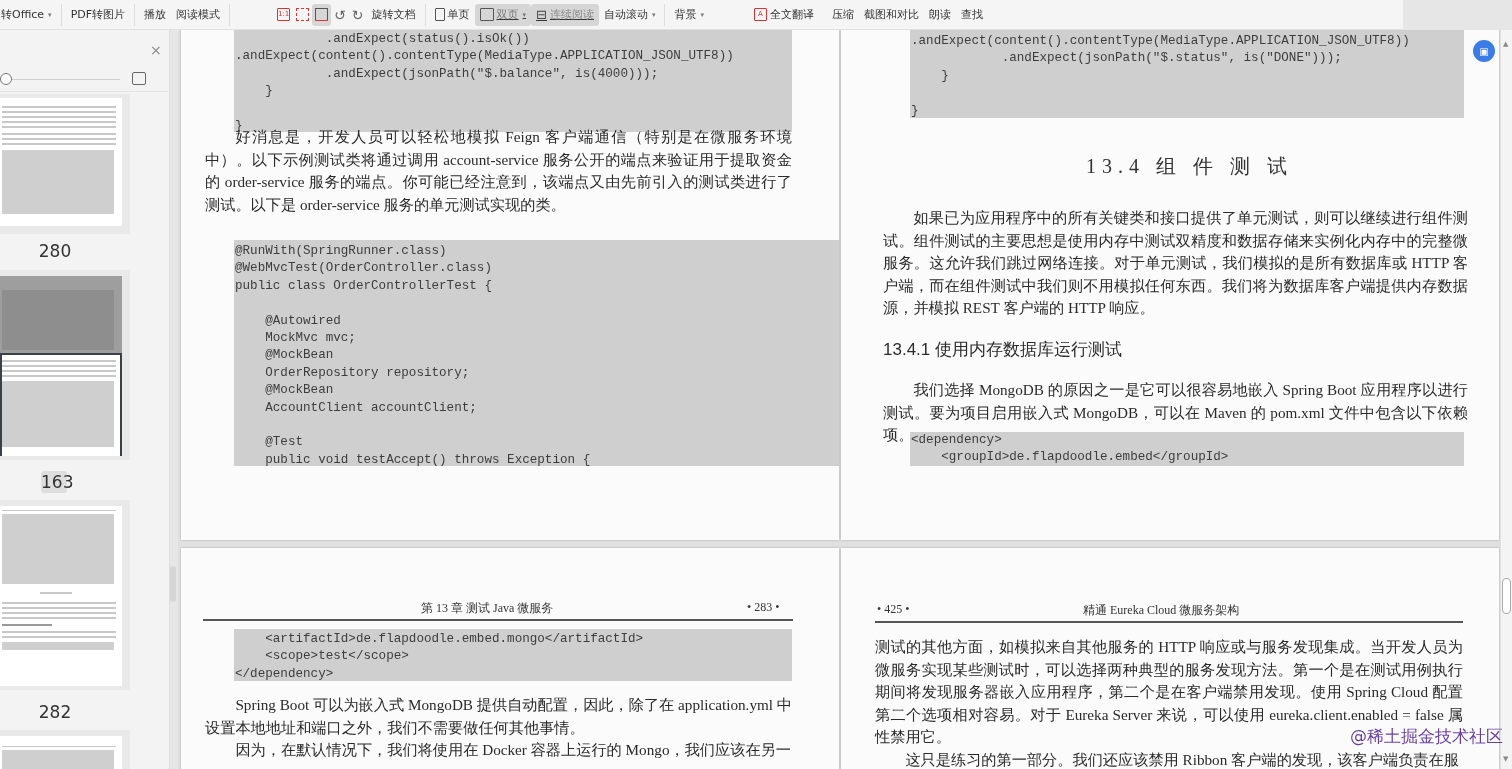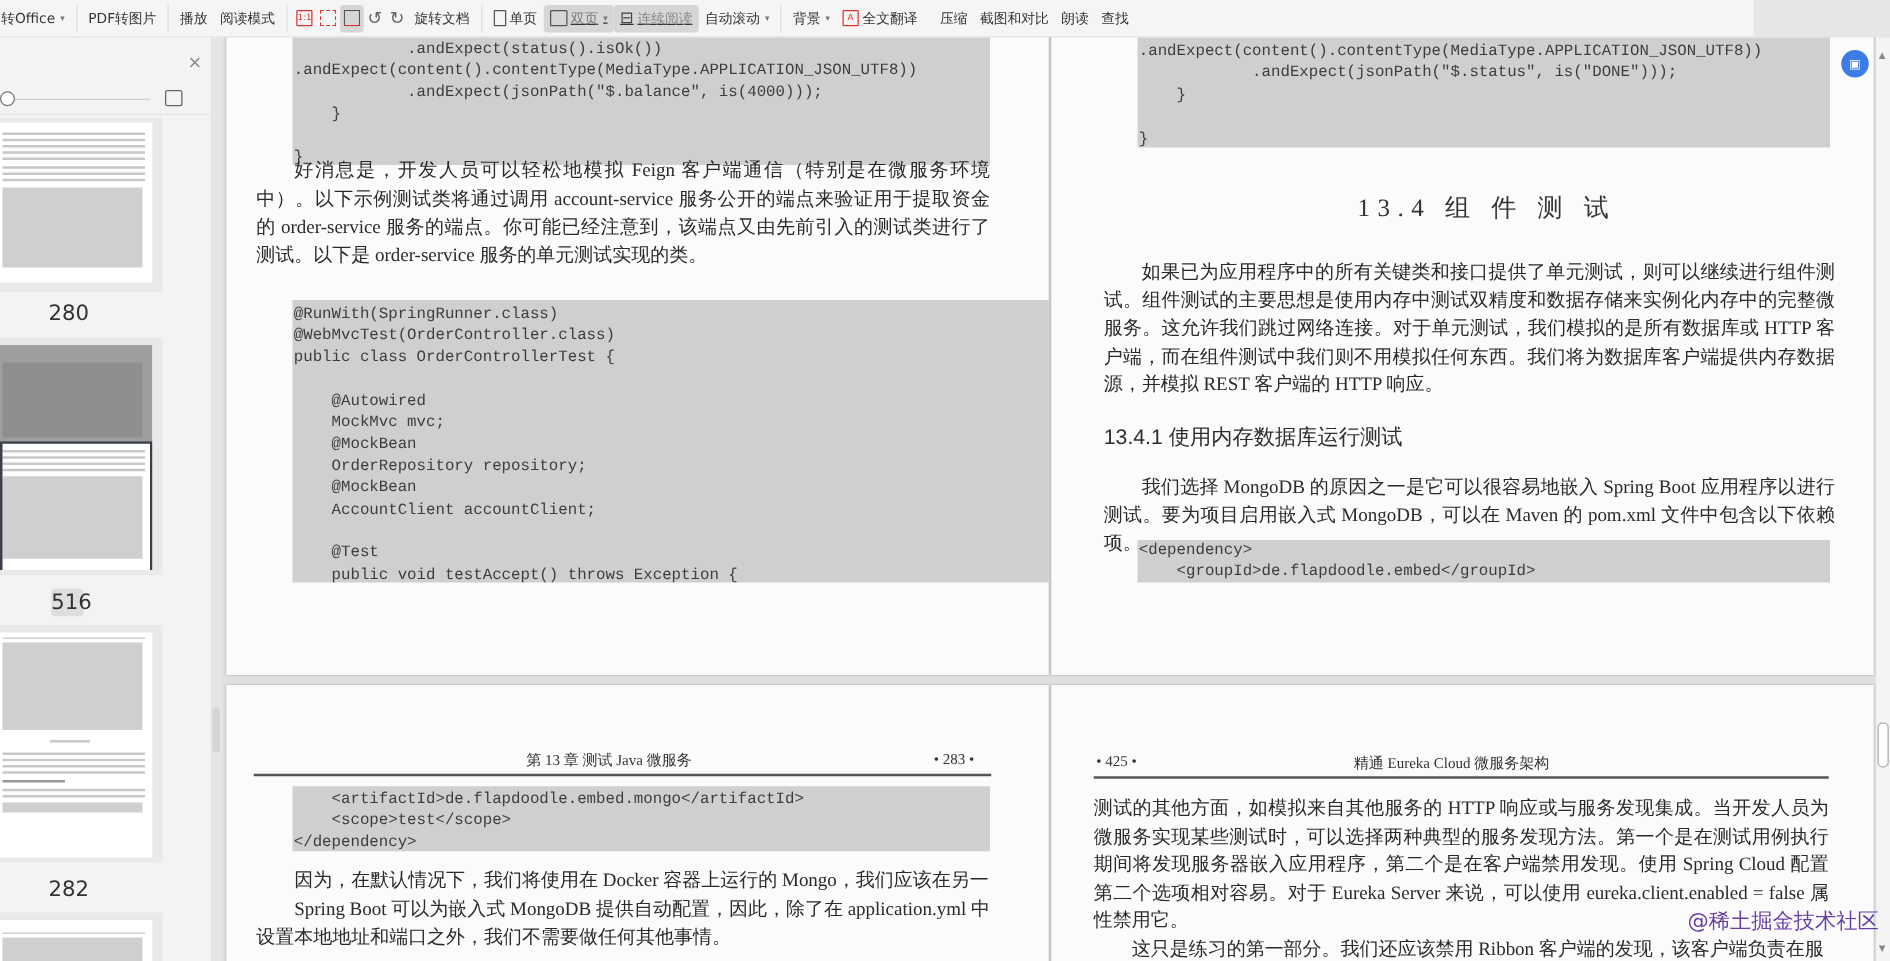--- a/index.html
+++ b/index.html
@@ -2,21 +2,21 @@
 <html><head>
 <meta charset="utf-8">
 <style>
   * { box-sizing: border-box; margin: 0; padding: 0; }
   html, body { width: 1512px; height: 769px; overflow: hidden; background: #e6e6e6; font-family: "DejaVu Sans", "Liberation Sans", sans-serif; }
   #toolbar { position: absolute; left: 0; top: 0; width: 1403px; height: 30px; background: #f5f5f5; border-bottom: 1px solid #e2e2e2; display: flex; align-items: center; font-size: 11px; color: #333; }
   .tb-item { display: flex; align-items: center; gap: 3px; padding: 2px 5px; height: 22px; border-radius: 3px; white-space: nowrap; cursor: default; }
   .tb-item.active { background: #d6d6d6; text-decoration: underline; }
   .tb-sep { width: 1px; height: 22px; background: #ddd; margin: 0 4px; }
   .tb-ico { width: 13px; height: 13px; border: 1.2px solid #555; border-radius: 1px; position: relative; }
-  .tb-ico.red { border-color: #d33; }
+  .tb-ico.red { border-color: #d33; margin-left: 40px; }
   .caret { font-size: 7px; color: #777; margin-left: 1px; }
 
   #sidebar { position: absolute; left: 0; top: 30px; width: 170px; height: 739px; background: #f3f3f3; border-right: 1px solid #ddd; }
   #sidebar .close { position: absolute; left: 150px; top: 12px; font-size: 14px; color: #888; }
   #sidebar .slider { position: absolute; left: 0; top: 49px; width: 120px; height: 1px; background: #cfcfcf; }
   #sidebar .knob { position: absolute; left: 0; top: 43px; width: 12px; height: 12px; border: 1.5px solid #777; border-radius: 50%; background: #fff; }
   #sidebar .img-ico { position: absolute; left: 132px; top: 42px; width: 14px; height: 13px; border: 1.3px solid #666; border-radius: 2px; }
   #sidebar .divider { position: absolute; left: 0; top: 61px; width: 168px; height: 1px; background: #e3e3e3; }
   .thumb-wrap { position: absolute; left: 0; width: 130px; background: #e9e9e9; }
   .thumb { position: absolute; left: 0; width: 122px; background: #fff; overflow: hidden; }
@@ -150,21 +150,21 @@
       <div style="position:absolute;left:0;top:0;width:122px;height:77px;background:#9e9e9e;"></div>
       <div class="code" style="top:14px;height:60px;background:#8e8e8e;"></div>
       <div class="lines" style="top:84px;"></div>
         <div class="lines" style="top:89px;"></div>
         <div class="lines" style="top:94px;"></div>
         <div class="lines" style="top:99px;"></div>
       <div class="code" style="top:105px;height:66px;"></div>
       <div style="position:absolute;left:0;top:77px;width:122px;height:108px;border:2px solid #3a3f4a;"></div>
     </div>
   </div>
-  <div class="thumb-label current" style="top:441px;">516</div>
+  <div class="thumb-label current" style="top:441px;">163</div>
 
   <div class="thumb-wrap" style="top:470px;height:190px;">
     <div class="thumb" style="top:6px;height:180px;">
       <div class="lines" style="top:4px;height:1px;"></div>
       <div class="code" style="top:8px;height:70px;"></div>
       <div class="lines" style="top:86px;left:40px;right:50px;"></div>
       <div class="lines" style="top:96px;"></div>
         <div class="lines" style="top:101px;"></div>
         <div class="lines" style="top:106px;"></div>
         <div class="lines" style="top:111px;"></div>
@@ -231,22 +231,22 @@
   </div>
 
   <div class="page" style="left:3px;top:518px;width:658px;height:240px;">
     <div class="running-head" style="left:240px;top:52px;">第 13 章   测试 Java 微服务</div>
     <div class="running-head" style="left:566px;top:52px;">• 283 •</div>
     <div class="rule" style="left:22px;top:71px;width:590px;"></div>
     <div class="code-block" style="left:53px;top:81px;width:558px;height:52px;padding-top:2px;">    &lt;artifactId&gt;de.flapdoodle.embed.mongo&lt;/artifactId&gt;
     &lt;scope&gt;test&lt;/scope&gt;
 &lt;/dependency&gt;</div>
     <div class="para" style="left:24px;top:146px;width:587px;">
+      <p>Spring Boot 可以为嵌入式 MongoDB 提供自动配置，因此，除了在 application.yml 中设置本地地址和端口之外，我们不需要做任何其他事情。</p>
       <p>因为，在默认情况下，我们将使用在 Docker 容器上运行的 Mongo，我们应该在另一</p>
-      <p>Spring Boot 可以为嵌入式 MongoDB 提供自动配置，因此，除了在 application.yml 中设置本地地址和端口之外，我们不需要做任何其他事情。</p>
     </div>
   </div>
 
   <div class="page" style="left:663px;top:518px;width:658px;height:240px;">
     <div class="running-head" style="left:36px;top:54px;">• 425 •</div>
     <div class="running-head" style="left:242px;top:54px;">精通 Eureka Cloud 微服务架构</div>
     <div class="rule" style="left:34px;top:73px;width:588px;"></div>
     <div class="para" style="left:34px;top:88px;width:588px;">
       <p class="noindent">测试的其他方面，如模拟来自其他服务的 HTTP 响应或与服务发现集成。当开发人员为微服务实现某些测试时，可以选择两种典型的服务发现方法。第一个是在测试用例执行期间将发现服务器嵌入应用程序，第二个是在客户端禁用发现。使用 Spring Cloud 配置第二个选项相对容易。对于 Eureka Server 来说，可以使用 eureka.client.enabled = false 属性禁用它。</p>
       <p>这只是练习的第一部分。我们还应该禁用 Ribbon 客户端的发现，该客户端负责在服</p>

